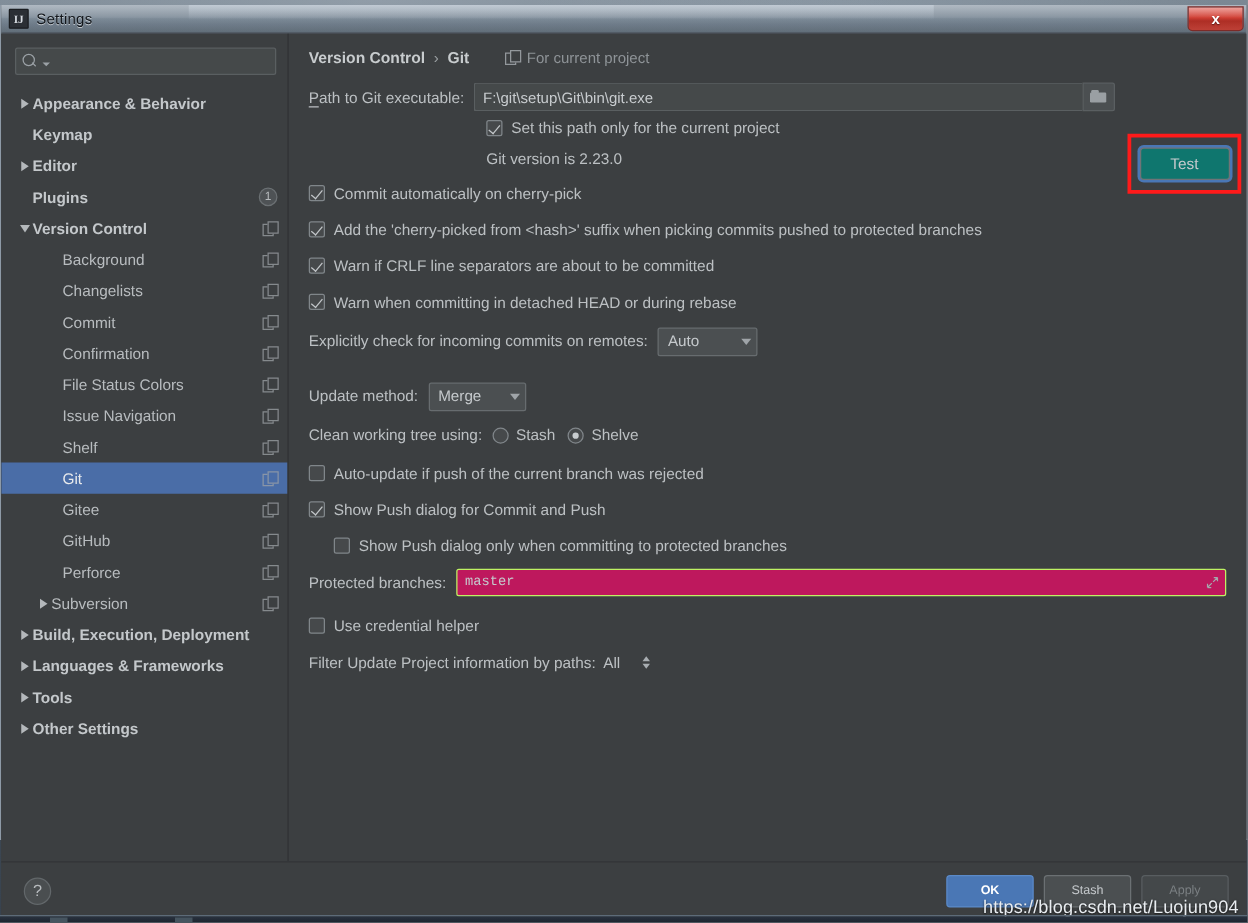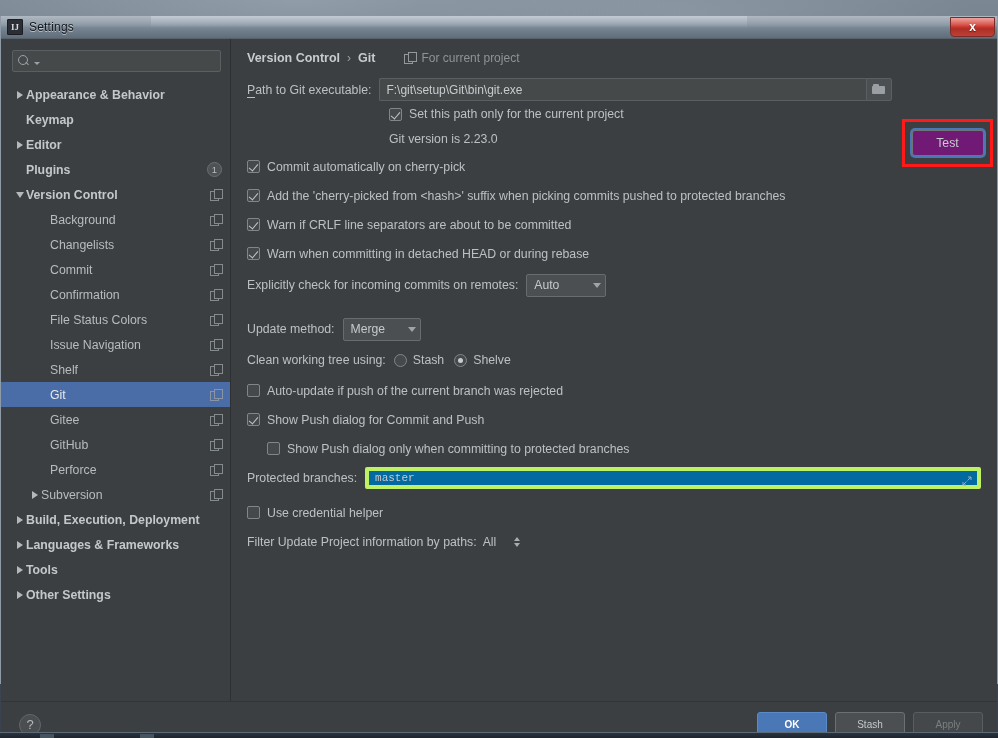--- a/index.html
+++ b/index.html
@@ -18,21 +18,21 @@
   #desktop-bg {
     position: absolute; inset: 0;
     background:
       radial-gradient(ellipse 600px 120px at 30% 0%, rgba(200,210,220,0.28), transparent 70%),
       radial-gradient(ellipse 400px 90px at 70% 2%, rgba(190,205,218,0.22), transparent 70%),
       linear-gradient(180deg, #7b8894 0%, #69757f 18%, #4e5a66 55%, #37424e 100%);
   }
 
   #window {
     position: absolute;
-    left: 0; top: 16px;
+    left: 0; top: 4px;
     width: 998px; height: 668px;
     border: 1px solid #8e9aa6;
     border-top: none;
     background: #3c3f41;
     box-shadow: 0 0 0 1px rgba(255,255,255,0.10) inset;
   }
 
   
   #titlebar {
     position: relative;
@@ -380,21 +380,21 @@
   
   #test-wrap {
     position: absolute;
     right: 4px; top: 52px;
     width: 91px; height: 48px;
     border: 3px solid #ff1a1a;
     display: flex; align-items: center; justify-content: center;
   }
   #test-btn {
     width: 72px; height: 26px;
-    background: #701a75;
+    background: #0f766e;
     border: 1px solid #6f7477;
     border-radius: 3px;
     box-shadow: 0 0 0 2px #4a77b5;
     display: flex; align-items: center; justify-content: center;
     color: #c6cacd;
     font-size: 12.3px;
     cursor: pointer;
   }
 
   
@@ -467,22 +467,22 @@
   }
   #remote-combo { width: 80px; margin-left: 8px; }
   #update-combo { width: 78px; margin-left: 8px; }
 
   
   #pb-row { display: flex; align-items: center; height: 30px; padding-left: 8px; }
   #pb-field {
     flex: 1 1 auto;
     height: 22px;
     margin-left: 8px;
-    background: #0369a1;
-    border: 4px solid #bef264;
+    background: #be185d;
+    border: 1px solid #bef264;
     border-radius: 2px;
     display: flex; align-items: center;
     padding: 0 6px;
     position: relative;
   }
   #pb-field .v {
     font-size: 11px;
     color: #c5c9cc;
     font-family: "Liberation Mono", monospace;
   }

